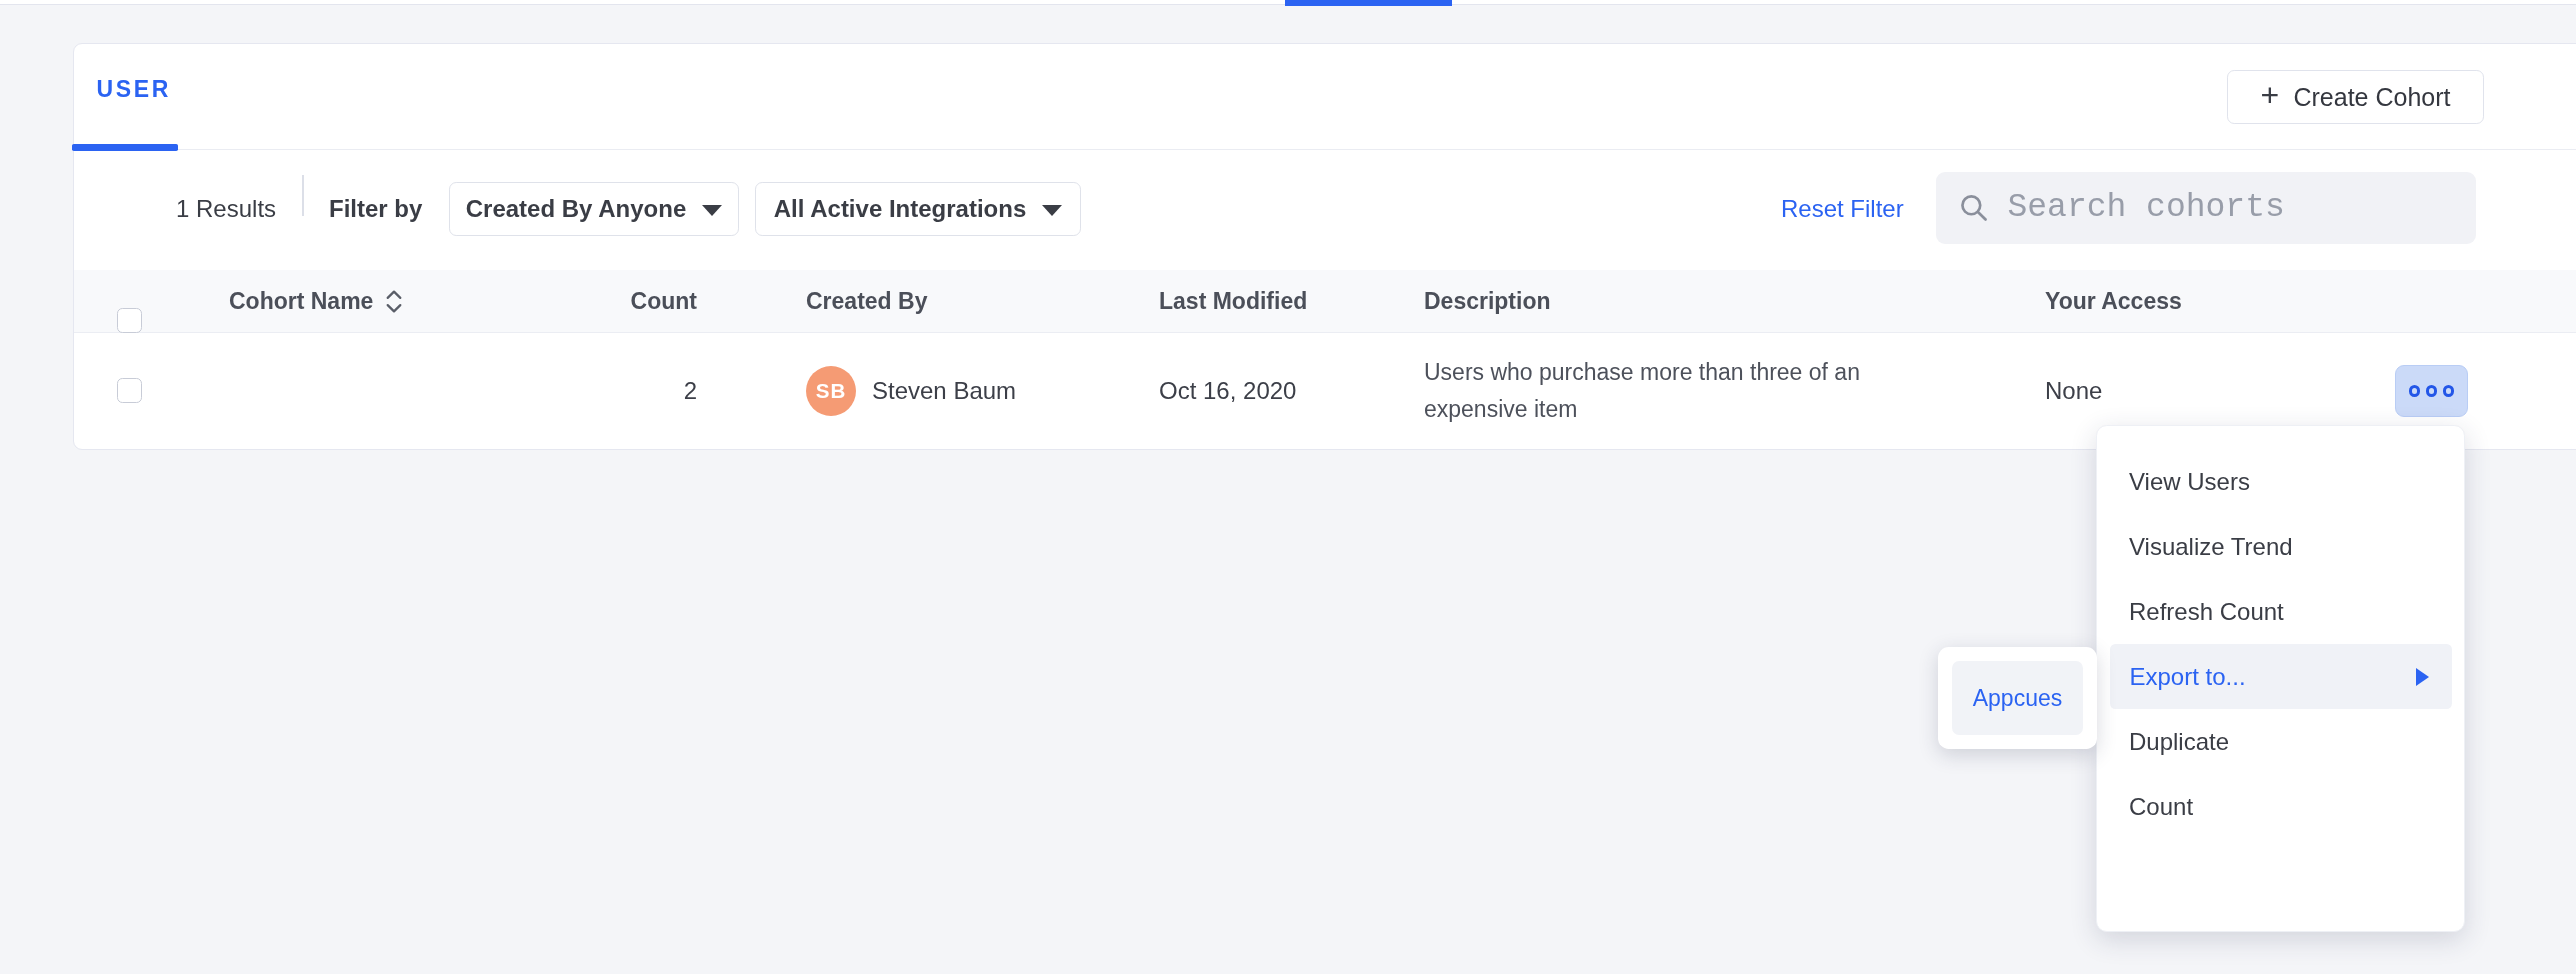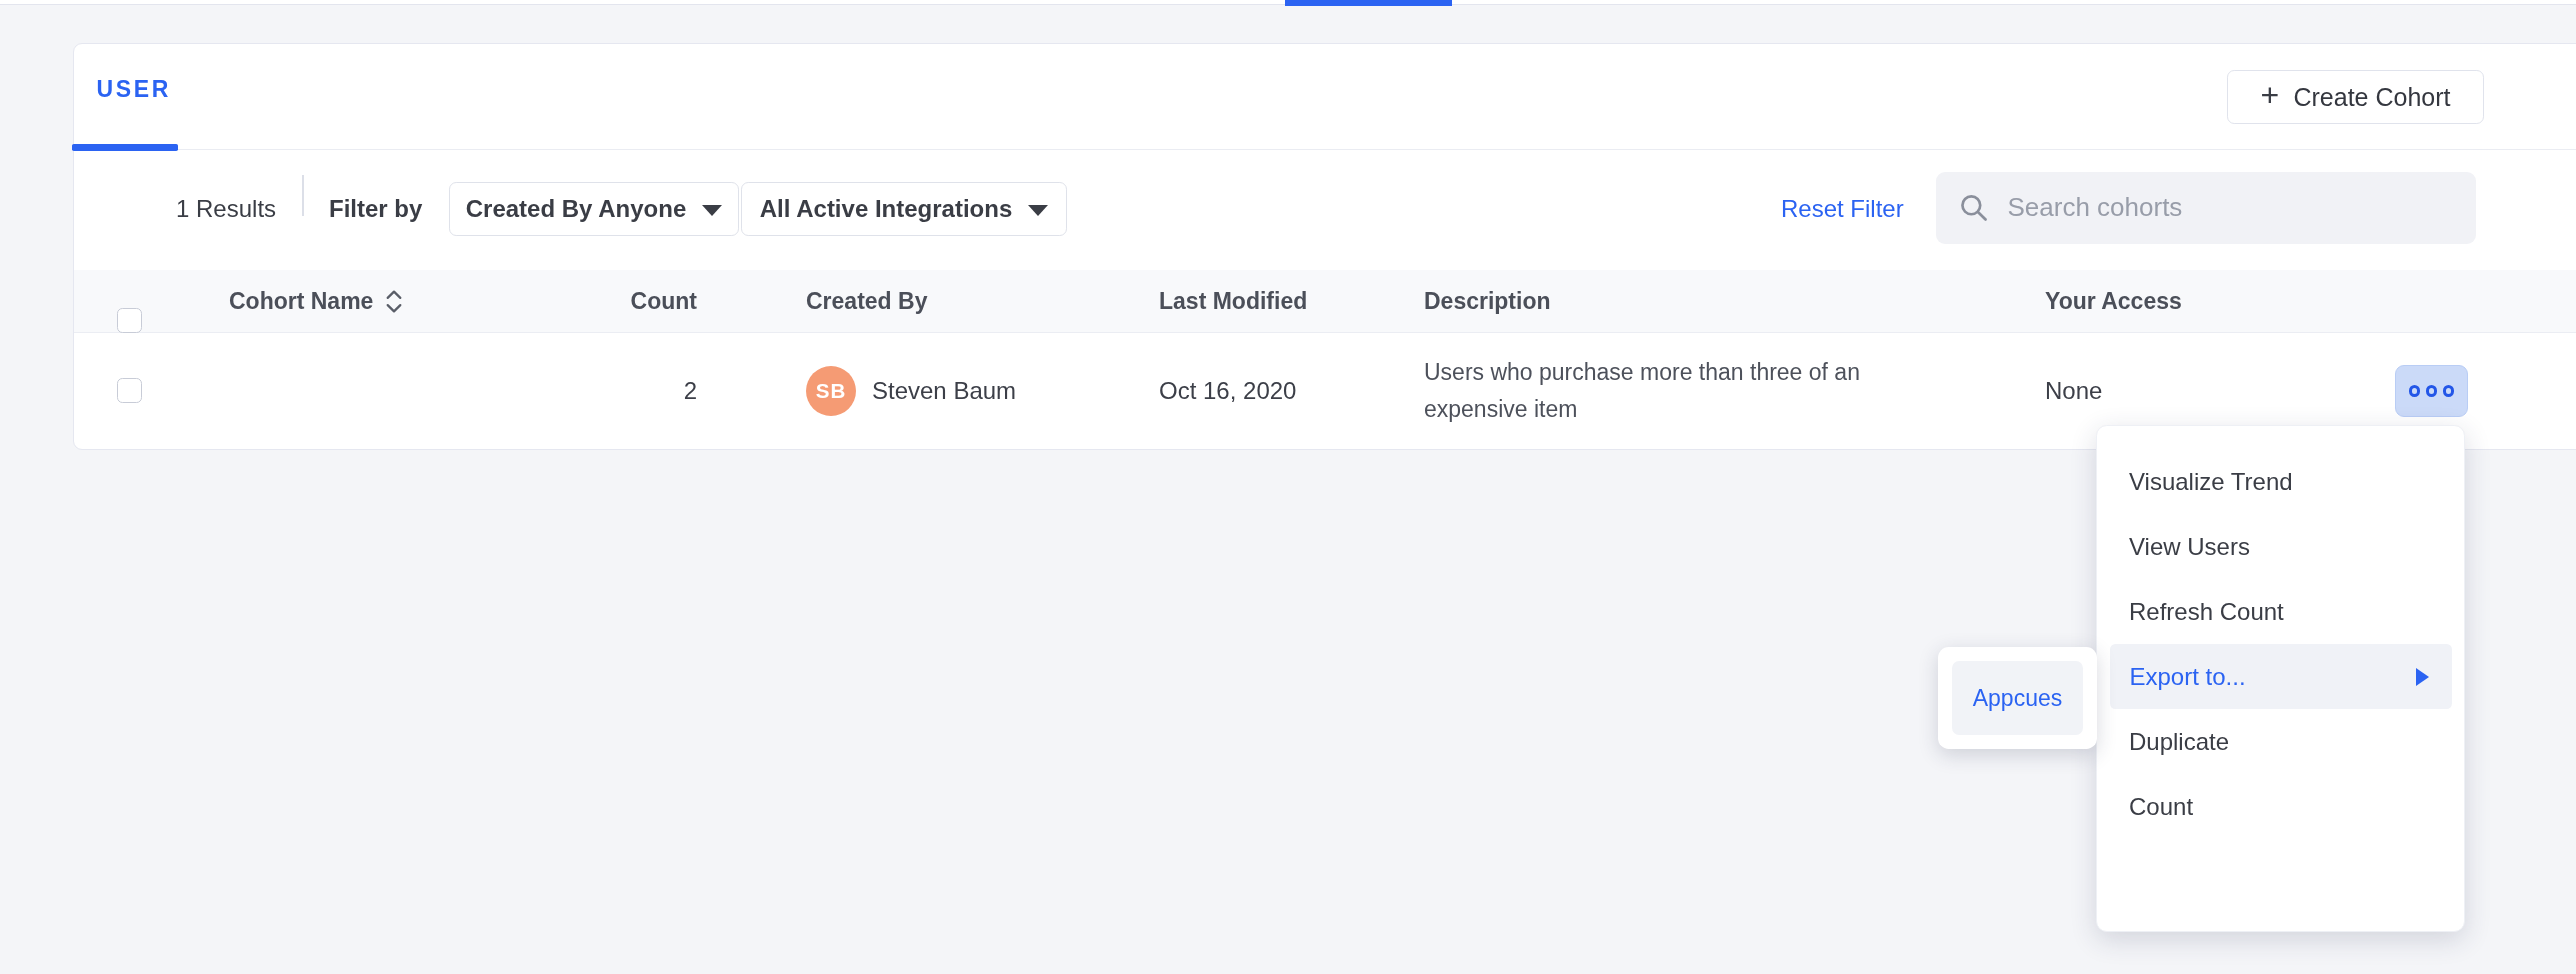--- a/index.html
+++ b/index.html
@@ -37,30 +37,30 @@
   .filter-row { position:relative; height:120px; }
   .results-count { position:absolute; left:102px; top:45px; font-size:24px; font-weight:400; color:#3a3d45; }
   .v-divider { position:absolute; left:228px; top:25px; width:1.8px; height:41px; background:#dcdfe8; }
   .filter-by { position:absolute; left:255px; top:45px; font-size:24px; font-weight:600; color:#3a3d45; }
   .dropdown {
     position:absolute; top:32px; height:54px; background:#fff; border:1.8px solid #dfe2ea; border-radius:7.2px;
     display:flex; align-items:center; justify-content:center; gap:16px;
     font-family:inherit; font-size:24px; font-weight:600; color:#3a3d45; cursor:pointer;
   }
   .dd-created-by { left:375px; width:290px; }
-  .dd-integrations { left:667px; width:326px; }
+  .dd-integrations { left:681px; width:326px; }
   .caret-down { width:0; height:0; border-left:10px solid transparent; border-right:10px solid transparent; border-top:11.6px solid #3a3d45; margin-top:2.7px; }
   .reset-filter { position:absolute; left:1707px; top:45px; font-size:24px; font-weight:500; color:#2b63f2; cursor:pointer; text-decoration:none; }
   .search-box {
     position:absolute; left:1862px; top:21.5px; width:540px; height:72px;
     background:#f1f2f6; border-radius:9px; display:flex; align-items:center; padding:0 21.5px; gap:18px;
   }
   .search-box input {
     border:none; outline:none; background:transparent; flex:1;
-    font-family:Liberation Sans, sans-serif; font-size:26px; color:#701a75;
+    font-family:Liberation Mono, monospace; font-size:33px; color:#701a75;
   }
   .search-box input::placeholder { color:#989da9; }
 
   
   .thead { position:relative; height:63px; background:#f8f9fb; border-bottom:1.8px solid #ebedf3; font-size:23px; font-weight:700; color:#4b4f59; }
   .th { position:absolute; top:0; height:63px; display:flex; align-items:center; }
   .trow { position:relative; height:115px; background:#ffffff; font-size:24px; border-radius:0 0 9px 9px; }
   .td { position:absolute; display:flex; align-items:center; }
 
   .col-check { left:43px; }
@@ -209,22 +209,22 @@
 
     <button class="actions-btn">
       <span class="dot"></span>
       <span class="dot"></span>
       <span class="dot"></span>
     </button>
   </div>
 </div>
 
 <div class="context-menu">
+  <div class="menu-item">View Users</div>
   <div class="menu-item">Visualize Trend</div>
-  <div class="menu-item">View Users</div>
   <div class="menu-item">Refresh Count</div>
   <div class="menu-item highlight">
     <span>Export to...</span>
     <span class="submenu-arrow"></span>
   </div>
   <div class="menu-item">Duplicate</div>
   <div class="menu-item">Count</div>
 </div>
 
 <div class="submenu">

